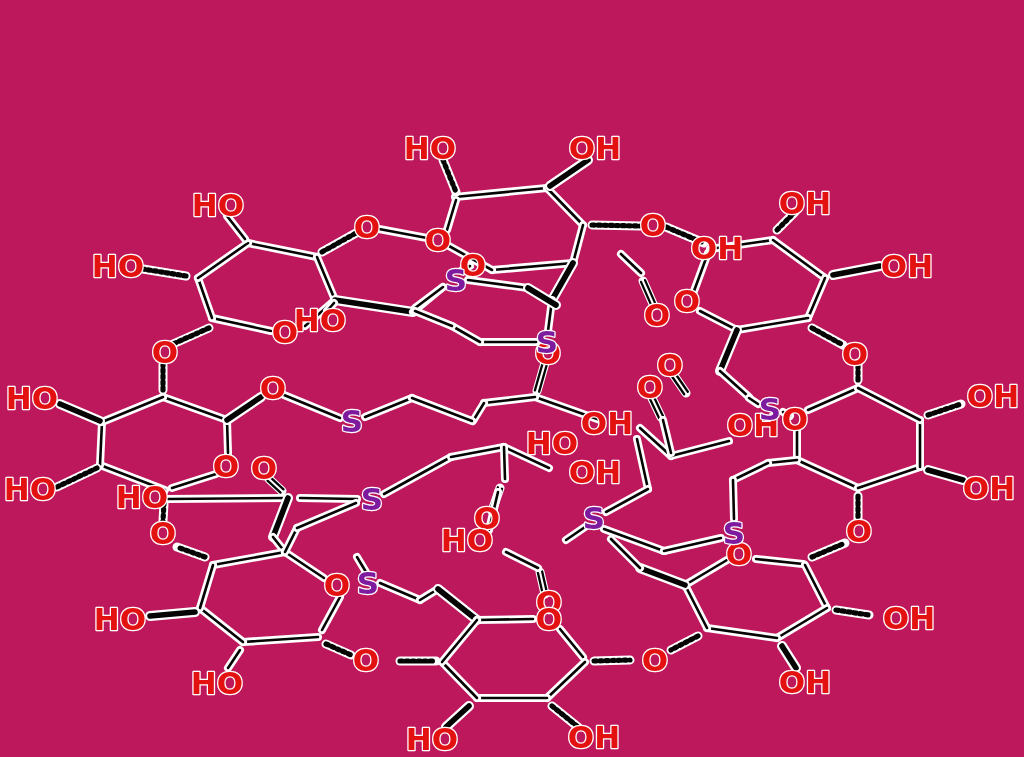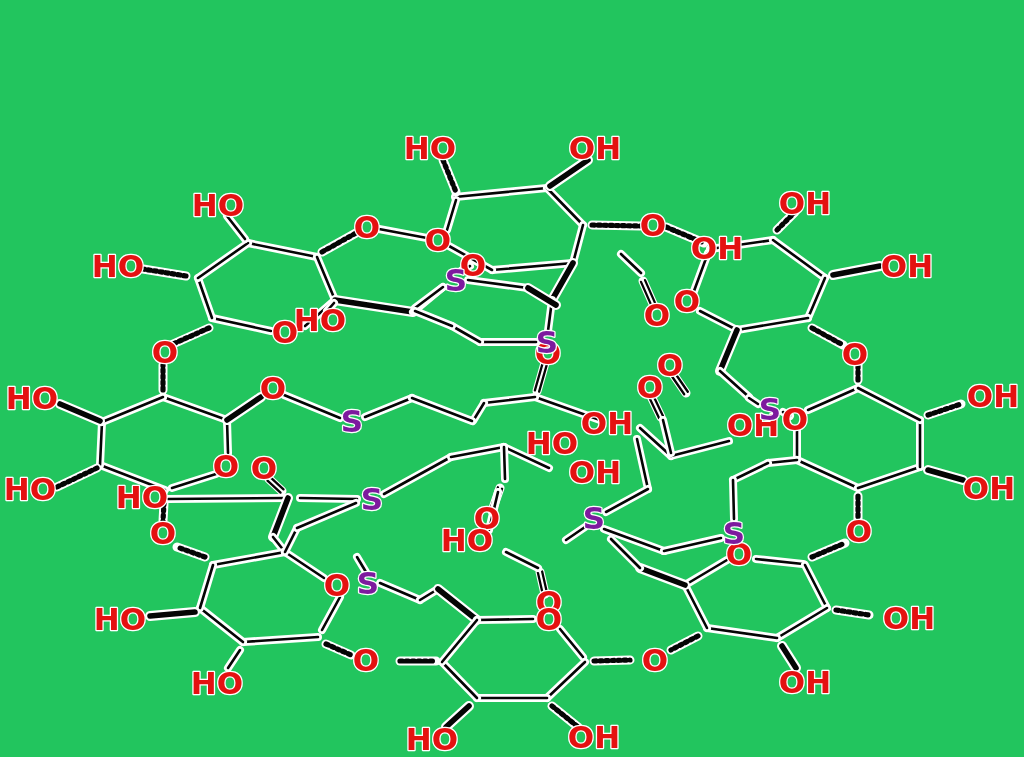--- a/index.html
+++ b/index.html
@@ -1,16 +1,16 @@
 <!DOCTYPE html>
 <html><head>
 <meta charset="utf-8">
 <style>
   html,body{margin:0;padding:0;background:#000;width:1024px;height:757px;overflow:hidden;}
-  #stage{position:relative;width:1024px;height:757px;background:#22c55e;}
+  #stage{position:relative;width:1024px;height:757px;background:#be185d;}
   svg{display:block;}
   text.atom{font-family:"DejaVu Sans","Liberation Sans",sans-serif;font-weight:bold;paint-order:stroke;stroke-linejoin:round;}
 </style>
 </head>
 <body>
 
 <div id="stage">
   <svg id="mol" width="1024" height="757" viewBox="0 0 1024 757" xmlns="http://www.w3.org/2000/svg">
     <g id="bond-layer">
         <line x1="455" y1="197" x2="547" y2="188" stroke="#ffffff" stroke-width="8" stroke-linecap="round"></line>

